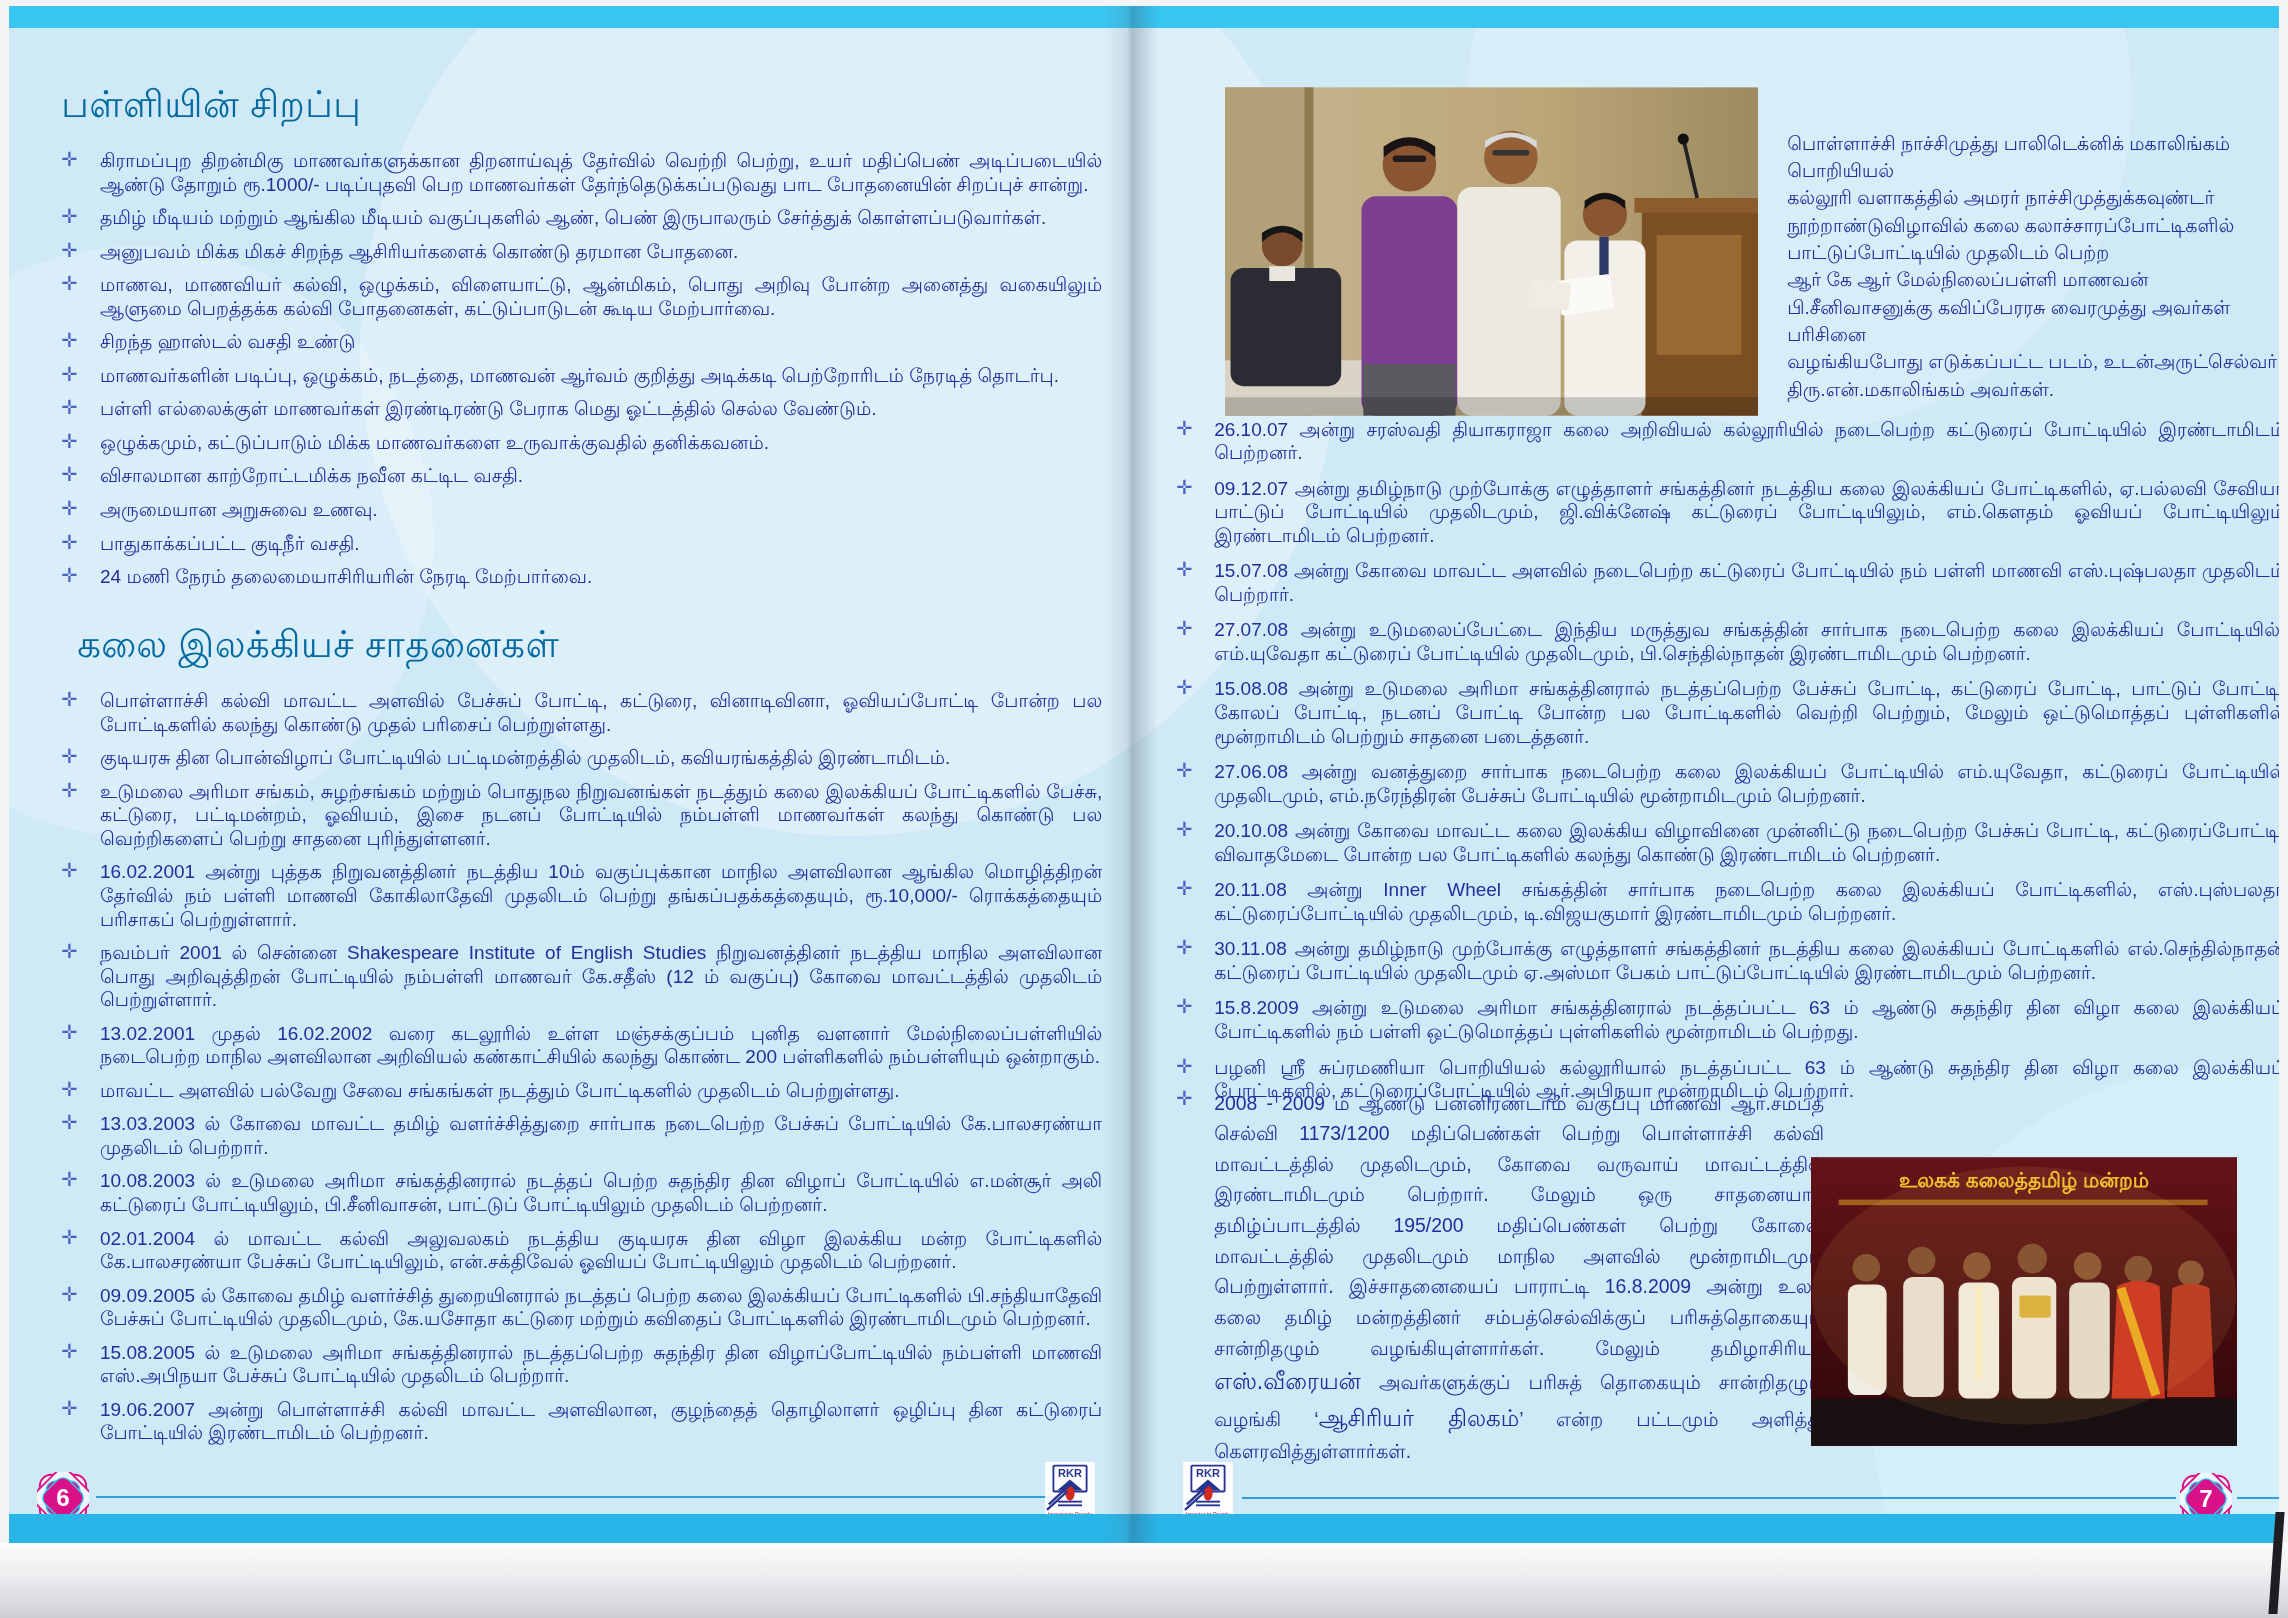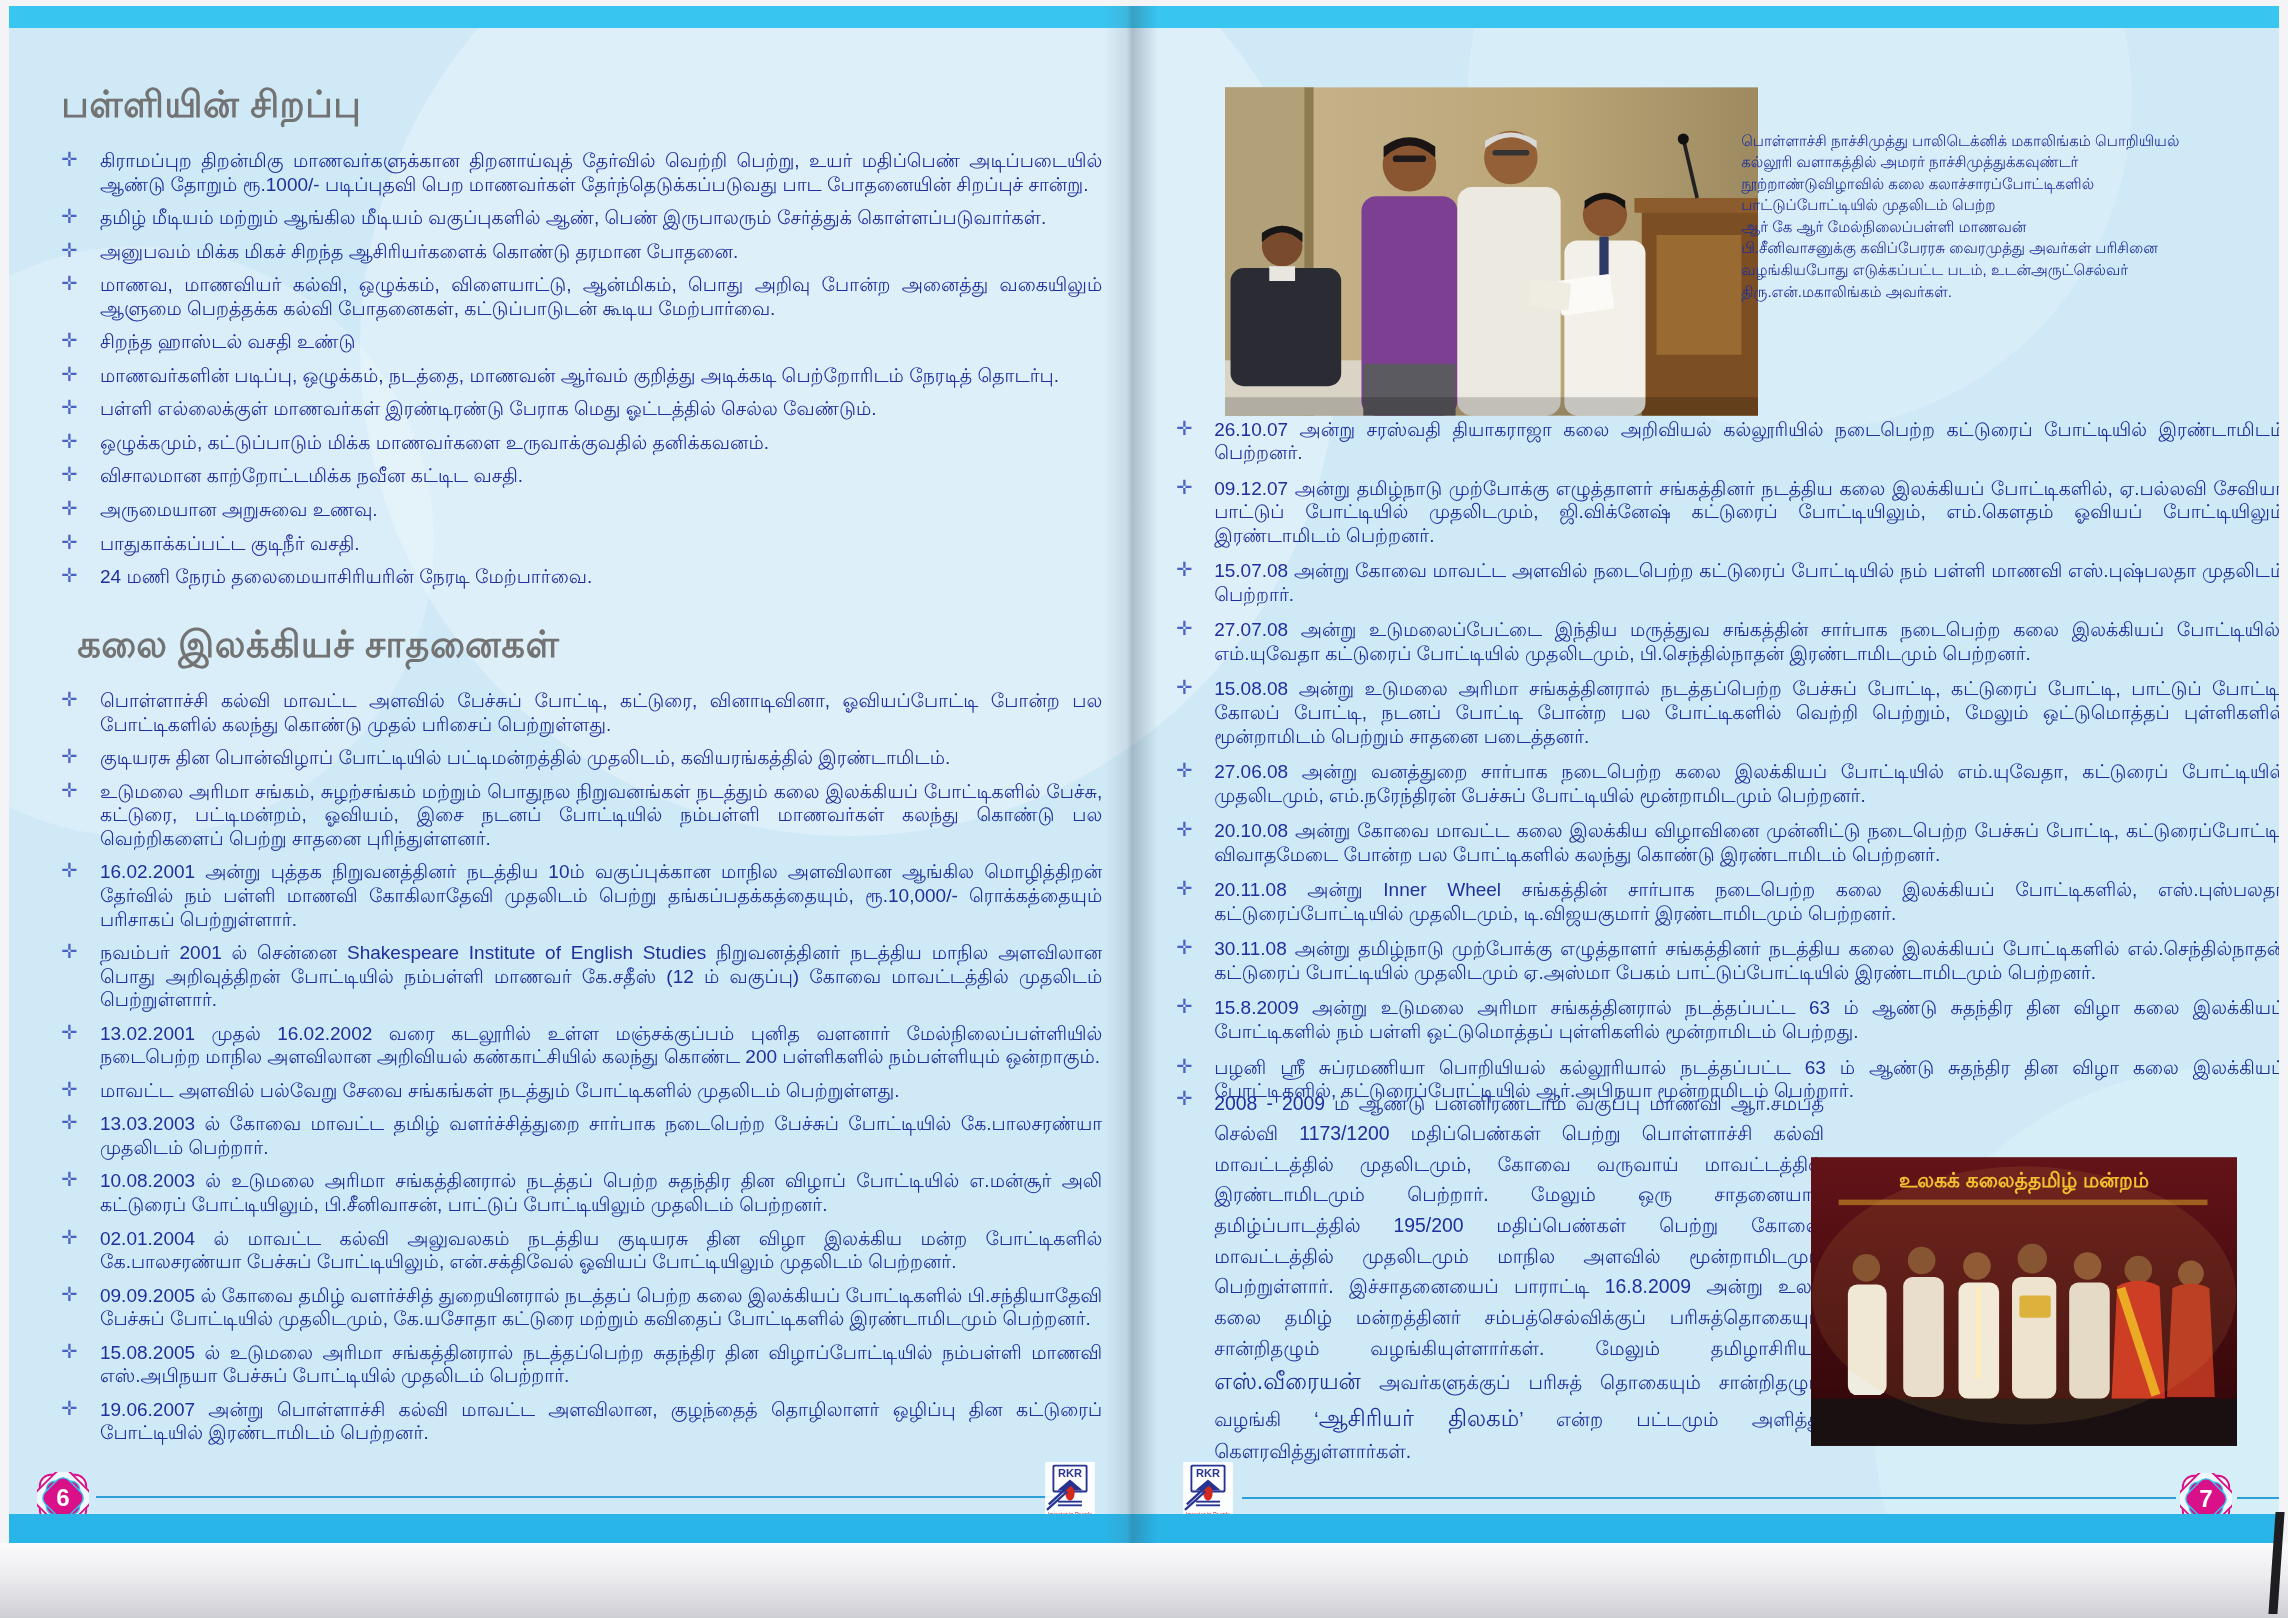--- a/index.html
+++ b/index.html
@@ -19,32 +19,32 @@
   .band-top{position:absolute;left:0;top:0;width:100%;height:22px;background:#38c5f0;}
   .band-bottom{position:absolute;left:0;top:1508px;width:100%;height:29.5px;background:#29b5e8;}
   .gutter{position:absolute;left:1095px;top:0;width:54px;height:100%;
     background:linear-gradient(90deg,rgba(100,125,140,0) 0%,rgba(90,112,128,0.16) 42%,rgba(55,75,92,0.30) 52%,rgba(100,125,140,0) 100%);}
   .circle{position:absolute;border-radius:50%;}
   .c1{left:351px;top:-148px;width:978px;height:978px;background:rgba(255,255,255,0.30);}
   .c2{left:-166px;top:240px;width:591px;height:591px;background:rgba(255,255,255,0.22);}
   .c3{left:1864px;top:1061px;width:701px;height:701px;background:rgba(214,240,248,0.85);}
   .c4{left:1458px;top:-240px;width:665px;height:665px;background:rgba(255,255,255,0.18);}
   
-  .sec-title{margin:0;color:#737373;font-size:37px;font-weight:bold;letter-spacing:0.5px;}
+  .sec-title{margin:0;color:#0369a1;font-size:37px;font-weight:normal;letter-spacing:0.5px;}
   .lp{position:absolute;left:52px;top:78px;width:1041px;}
   .lp-list{list-style:none;margin:18.5px 0 0 0;padding:0;}
   .lp-list li{display:flex;gap:14.8px;margin-bottom:10px;
     font-size:19px;line-height:1.24;color:#1f2f9c;text-align:justify;}
   .blt{flex:0 0 24px;color:#4a62c4;font-size:19.4px;line-height:1.05;}
   .li-txt{flex:1;}
   .sec2-title{margin-top:35px;margin-left:16px;}
   
   .photo1{position:absolute;left:1216px;top:81px;width:533px;height:329px;}
-  .caption{position:absolute;left:1732px;top:124px;width:495px;
-    font-size:15px;line-height:1.44;color:#1f2f9c;white-space:pre-line;}
+  .caption{position:absolute;left:1778px;top:124px;width:495px;
+    font-size:19px;line-height:1.44;color:#1f2f9c;white-space:pre-line;}
   .rp-list{position:absolute;left:1167px;top:412px;width:1109px;list-style:none;margin:0;padding:0;}
   .rp-list li{display:flex;gap:14px;margin-bottom:12px;
     font-size:19px;line-height:1.24;color:#1f2f9c;text-align:justify;}
   .rp-final{position:absolute;left:1167px;top:1082px;width:648px;display:flex;gap:14px;}
   .rp-final .final-txt{font-size:19.4px;line-height:1.58;color:#1f2f9c;text-align:justify;}
   .bold-strong{font-weight:normal;font-size:23px;}
   .photo2{position:absolute;left:1802px;top:1151px;width:426px;height:289px;}
   
   .footline{position:absolute;height:2.8px;background:#2f9fd8;}
   .fl-left{left:87px;top:1490px;width:964px;}

